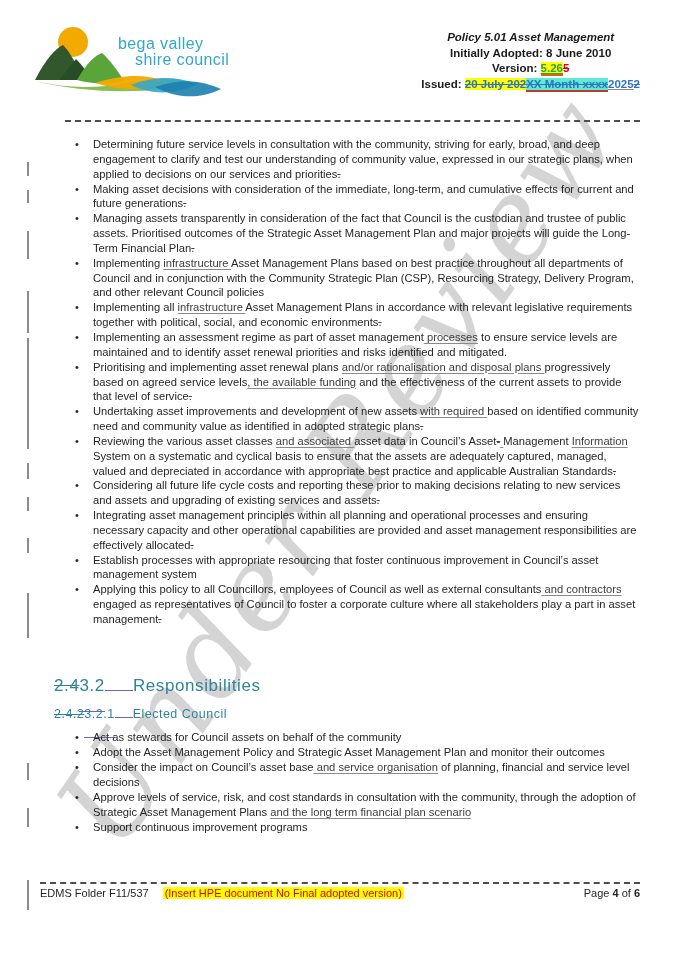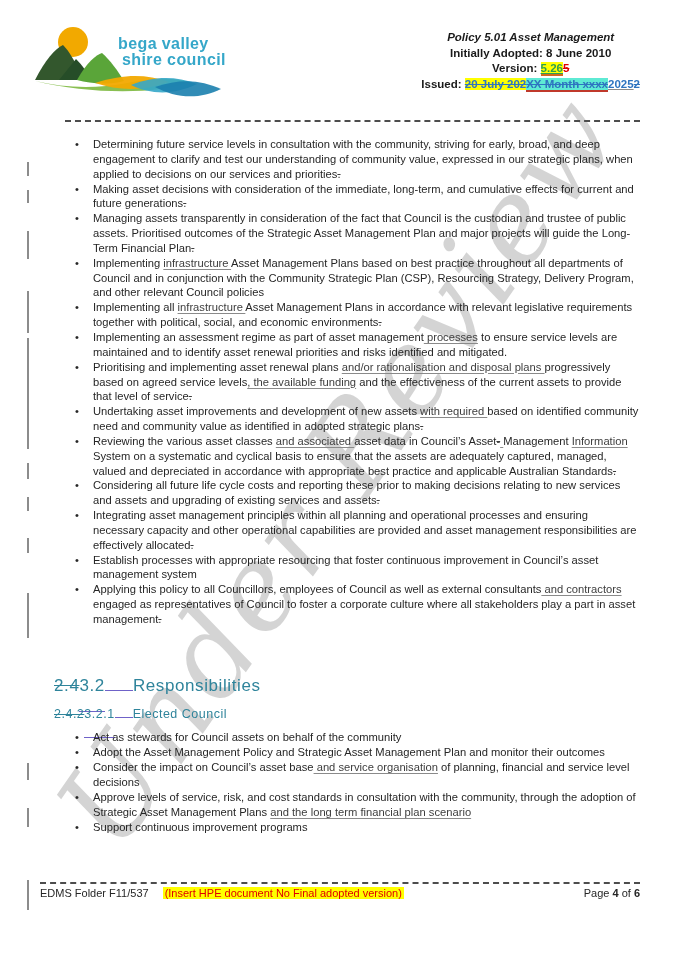--- a/index.html
+++ b/index.html
@@ -13,24 +13,24 @@
     transform:translate(-50%,-50%) rotate(-55deg);
     font-family:"DejaVu Serif", serif; font-style:italic;
     font-size:116px; letter-spacing:4px; white-space:nowrap;
     color:rgba(128,128,128,0.34); z-index:0; pointer-events:none;
   }
 
   
   .changebar { position:absolute; left:27px; width:2px; background:#8c8c8c; z-index:2; }
 
   
-  .logo { position:absolute; left:33px; top:22px; width:205px; height:84px; z-index:1;font-weight:bold; }
+  .logo { position:absolute; left:33px; top:22px; width:205px; height:84px; z-index:1; }
   .logo svg { position:absolute; left:0; top:0; }
   .logo-text { position:absolute; left:85px; top:14px; color:#35a7c9; font-size:16px; line-height:16px; letter-spacing:0.4px; }
-  .logo-line2 { margin-left:4px; }
+  .logo-line2 { margin-left:17px; }
 
   .meta { position:absolute; right:35px; top:30px; text-align:center; font-size:11.5px; line-height:15.5px; font-weight:700; color:#1a1a1a; z-index:1; }
   .meta-title { font-style:italic; }
 
   .rule-top { position:absolute; left:65px; right:35px; top:120px; border-top:2px dashed #4d4d4d; z-index:1; }
 
   
   .content { position:absolute; left:65px; top:124px; width:575px; font-size:11.2px; line-height:14.85px; z-index:1;margin-top:13px; }
   ul.bullets { list-style:none; }
   ul.bullets li { position:relative; padding-left:28px; }

